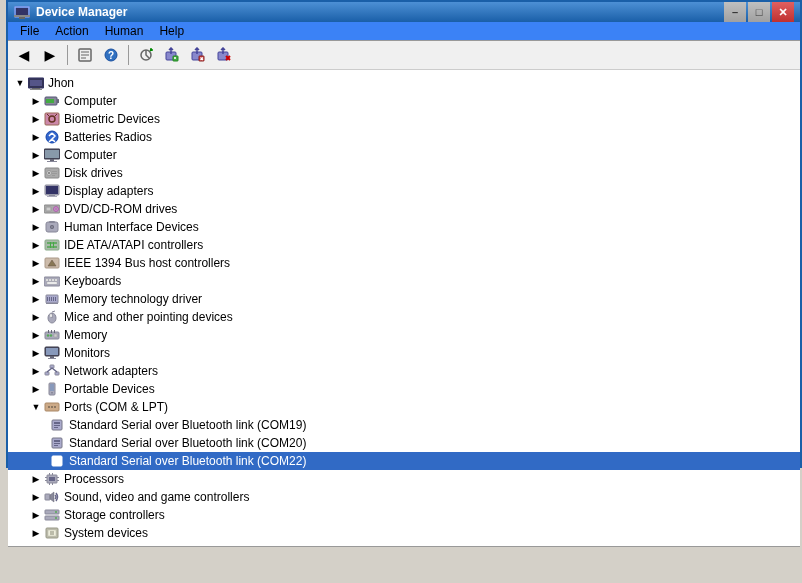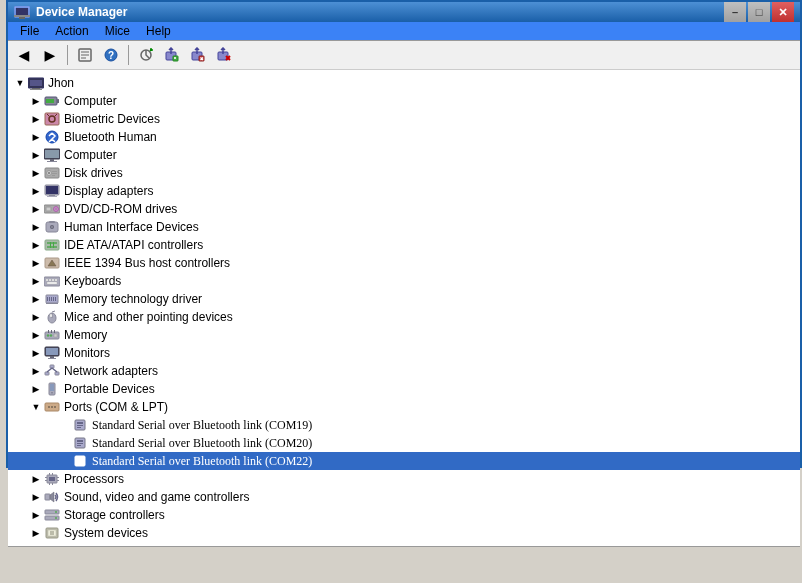--- a/index.html
+++ b/index.html
@@ -116,21 +116,21 @@
       margin-right: 4px;
       display: flex; align-items: center; justify-content: center;
       flex-shrink: 0;
       font-size: 13px;
     }
     .item-label { font-size: 12px; }
 
     
     .indent-0 { padding-left: 4px; }
     .indent-1 { padding-left: 20px; }
-    .indent-2 { padding-left: 48px; font-family: Liberation Serif, serif; }
+    .indent-2 { padding-left: 25px; }
 
     
     .status-bar {
       height: 22px;
       background: #f0f0f0;
       border-top: 1px solid #999;
       display: flex;
       align-items: center;
       padding: 0 6px;
       font-size: 11px;
@@ -160,21 +160,21 @@
     <div class="title-bar-controls">
       <div class="title-btn minimize">–</div>
       <div class="title-btn maximize">□</div>
       <div class="title-btn close">✕</div>
     </div>
   </div>
 
   <div class="menu-bar">
     <div class="menu-item">File</div>
     <div class="menu-item">Action</div>
-    <div class="menu-item">Mice</div>
+    <div class="menu-item">Human</div>
     <div class="menu-item">Help</div>
   </div>
 
   <div class="toolbar">
     <div class="tb-btn" title="Back">◀</div>
     <div class="tb-btn" title="Forward">▶</div>
     <div class="tb-sep"></div>
     <div class="tb-btn" title="Properties">
       <svg width="16" height="16" viewBox="0 0 16 16">
         <rect x="2" y="2" width="12" height="12" rx="1" fill="none" stroke="#666" stroke-width="1.5"></rect>
@@ -266,21 +266,21 @@
       </div>
 
       <div class="tree-item indent-1">
         <div class="expand-btn">▶</div>
         <div class="item-icon">
           <svg width="16" height="14" viewBox="0 0 16 14">
             <circle cx="8" cy="7" r="6" fill="#3366cc" stroke="#1144aa" stroke-width="1"></circle>
             <path d="M8 3 L11 6 L8 9 M8 9 L11 12 M8 3 L5 6 M8 9 L5 12" stroke="white" stroke-width="1.5" fill="none"></path>
           </svg>
         </div>
-        <span class="item-label">Bluetooth Human</span>
+        <span class="item-label">Batteries Radios</span>
       </div>
 
       <div class="tree-item indent-1">
         <div class="expand-btn">▶</div>
         <div class="item-icon">
           <svg width="16" height="14" viewBox="0 0 16 14">
             <rect x="0" y="1" width="16" height="10" rx="1" fill="#556" stroke="#334" stroke-width="1"></rect>
             <rect x="1" y="2" width="14" height="8" fill="#89a"></rect>
             <rect x="6" y="11" width="4" height="2" fill="#667"></rect>
             <rect x="3" y="13" width="10" height="1" fill="#889"></rect>

